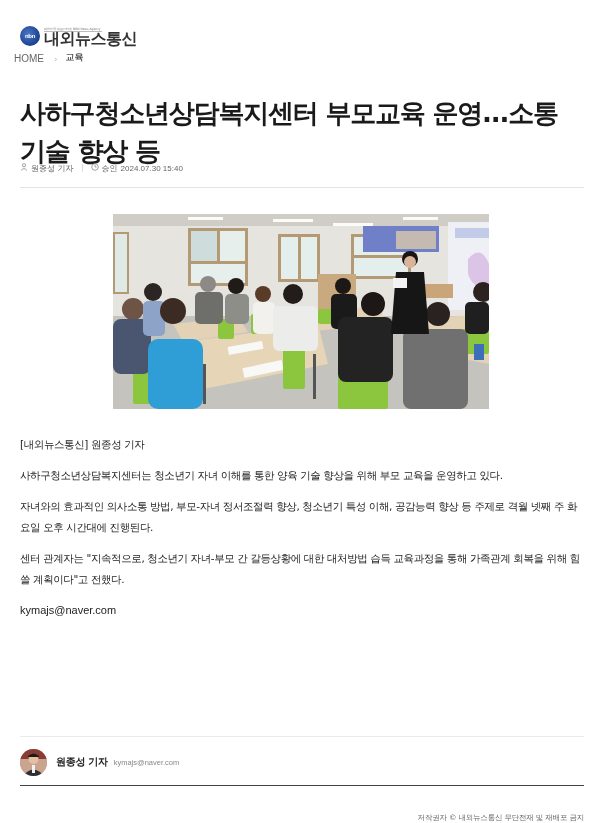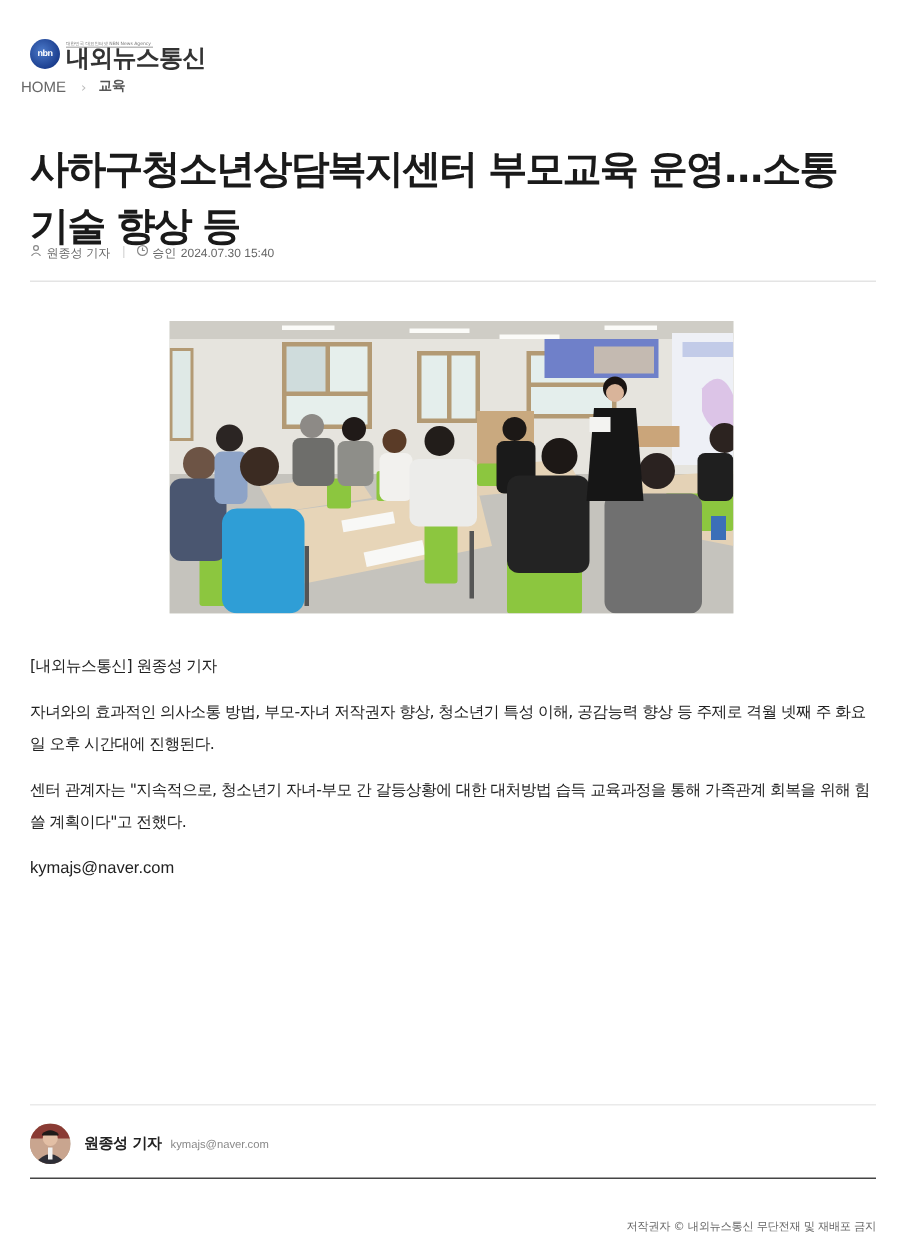--- a/index.html
+++ b/index.html
@@ -346,21 +346,22 @@
       <circle cx="297" cy="48" r="6" fill="#d9b49a"></circle>
       <path d="M283 58 L311 58 L316 120 L278 120 Z" fill="#161616"></path>
       <rect x="280" y="64" width="14" height="10" fill="#f3f3f1"></rect>
 
       <rect x="361" y="130" width="10" height="16" fill="#3b6fb8"></rect>
     </svg>
   </figure>
 
   <div class="body">
     <p>[내외뉴스통신] 원종성 기자</p>
-    <p>자녀와의 효과적인 의사소통 방법, 부모-자녀 저작권자 향상, 청소년기 특성 이해, 공감능력 향상 등 주제로 격월 넷째 주 화요일 오후 시간대에 진행된다.</p>
+    <p>사하구청소년상담복지센터는 청소년기 자녀 이해를 통한 양육 기술 향상을 위해 부모 교육을 운영하고 있다.</p>
+    <p>자녀와의 효과적인 의사소통 방법, 부모-자녀 정서조절력 향상, 청소년기 특성 이해, 공감능력 향상 등 주제로 격월 넷째 주 화요일 오후 시간대에 진행된다.</p>
     <p>센터 관계자는 "지속적으로, 청소년기 자녀-부모 간 갈등상황에 대한 대처방법 습득 교육과정을 통해 가족관계 회복을 위해 힘 쓸 계획이다"고 전했다.</p>
     <p class="email">kymajs@naver.com</p>
   </div>
 
   <div class="hr-mid"></div>
 
   <div class="author">
     <div class="avatar">
       <svg width="27" height="27" viewBox="0 0 27 27">
         <rect width="27" height="27" fill="#c9a58f"></rect>

